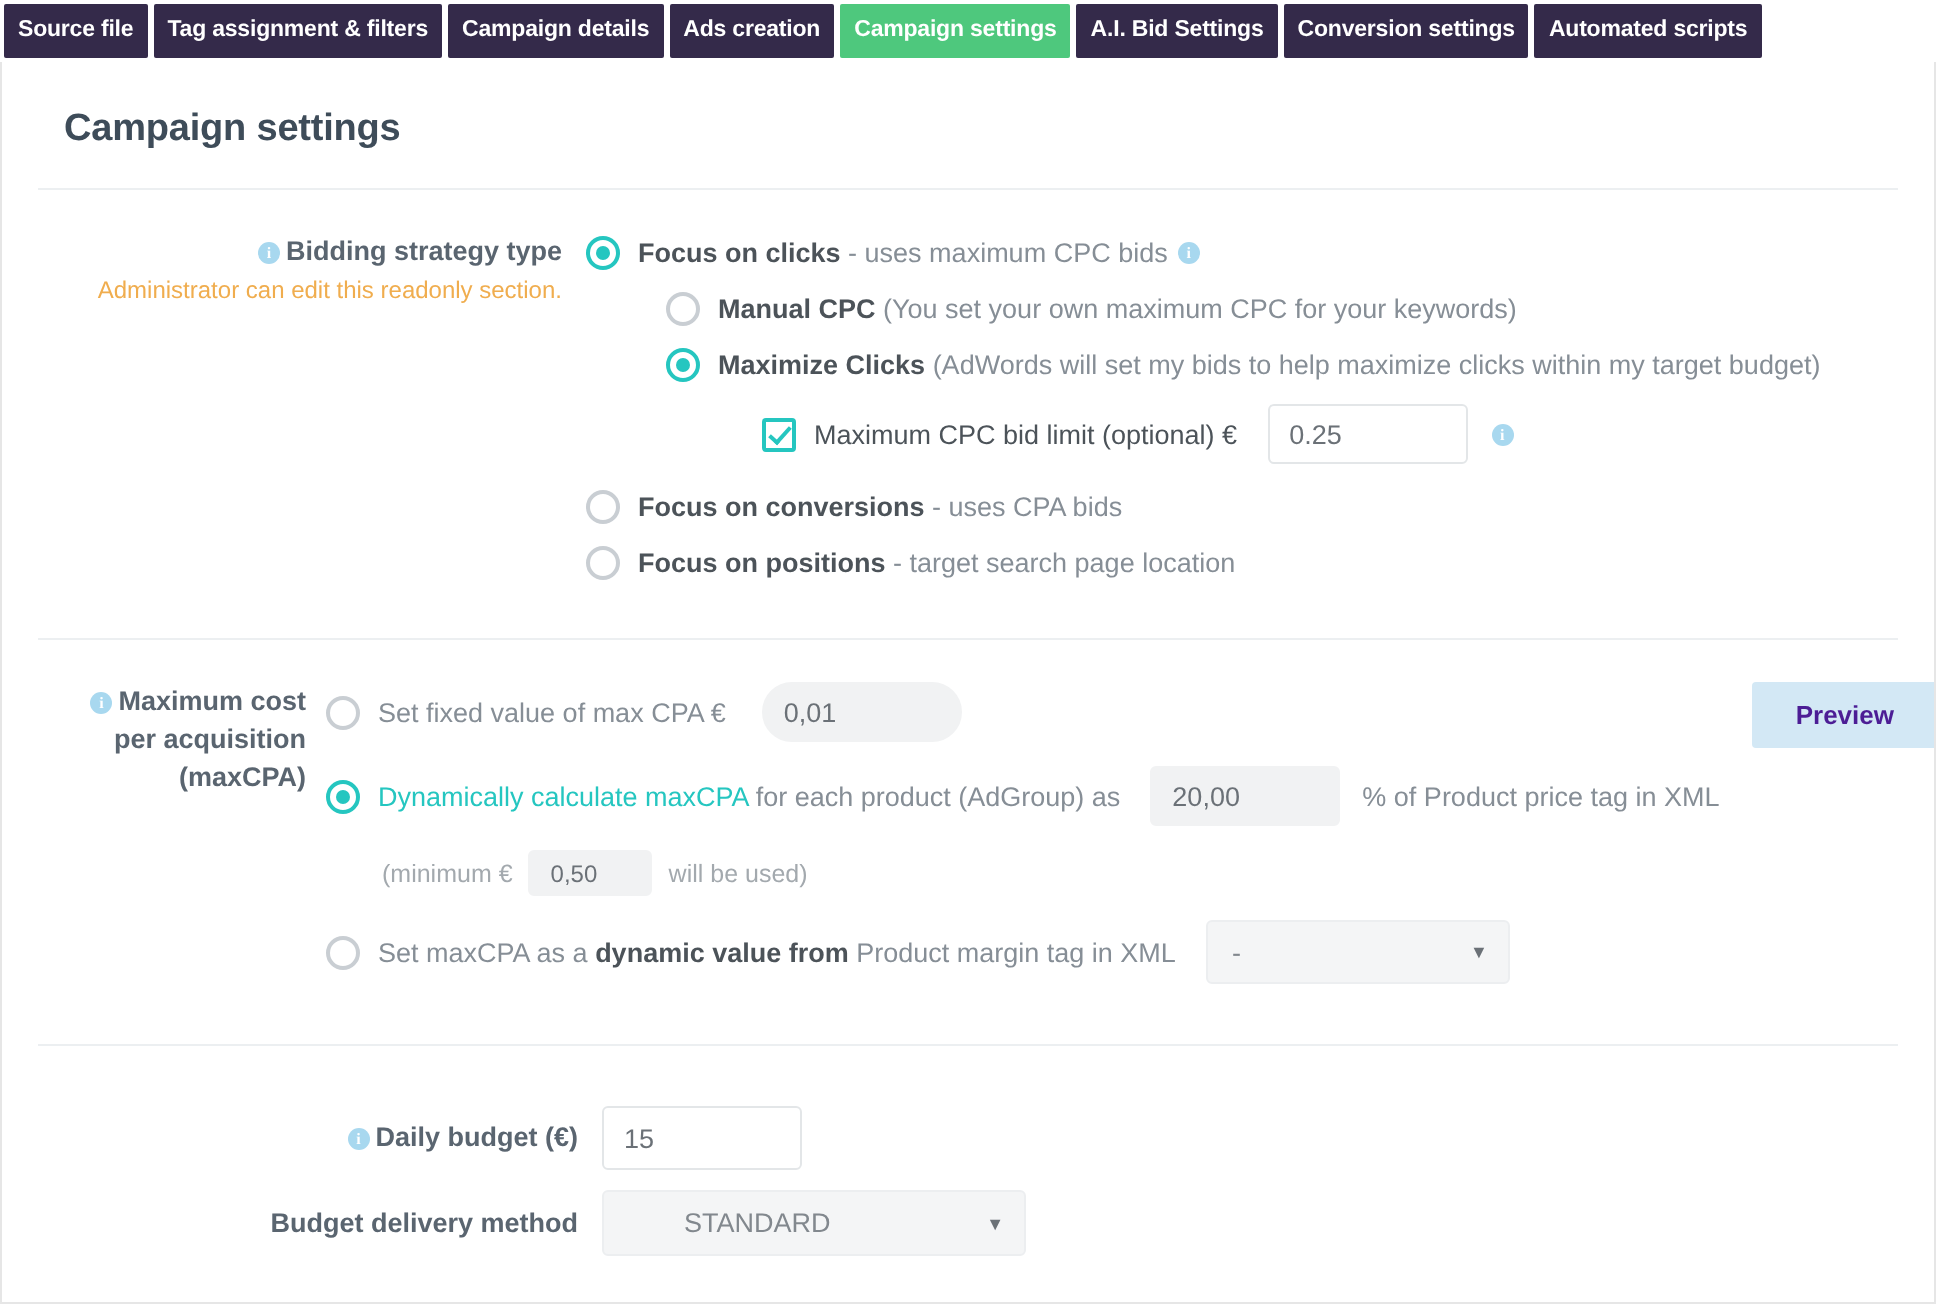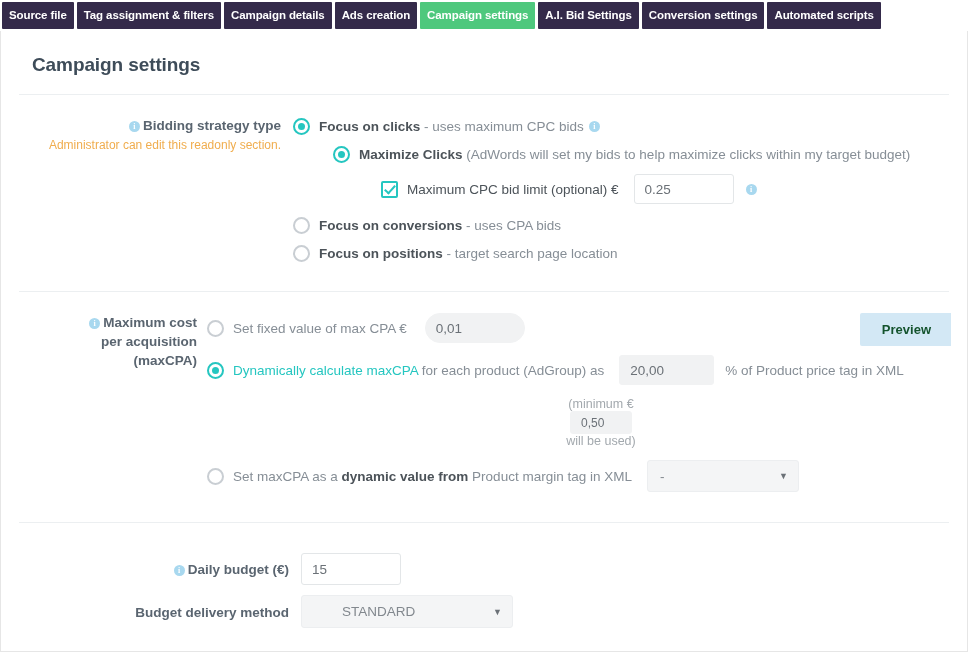--- a/index.html
+++ b/index.html
@@ -184,46 +184,46 @@
     cursor: pointer;
   }
   .select .caret {
     position: absolute;
     right: 10px;
     font-size: 9px;
     color: #6b7177;
   }
   #preview-button {
     position: absolute;
-    right: 16px;
+    right: 0;
     top: 0;
     background: #d3e8f5;
-    color: #14532d;
+    color: #4c1d95;
     font-weight: bold;
     font-size: 13px;
     padding: 9px 20px 9px 22px;
     border-radius: 2px 0 0 2px;
     cursor: pointer;
   }
 
   
   #bidding-section { margin-top: 23px; }
   .indent-1 { margin-left: 40px; }
   .indent-2 { margin-left: 88px; }
 
   #maxcpa-section { margin-top: 21px; padding-left: 0; }
   #maxcpa-section .label-col {
     width: 152px; flex: 0 0 152px;
-    padding-right: 0; padding-left: 4px; margin-left: 44px;
+    padding-right: 0; padding-left: 4px;
   }
   #maxcpa-section .field-label { line-height: 19px; }
   #maxcpa-section .field-col { padding-left: 10px; }
 
   .maxcpa-radio-line { display: flex; align-items: center; margin-bottom: 12px; }
-  .minline { display: flex; align-items: center; margin: 0 0 12px 28px; font-size: 12.5px; color: #a3a9ae; flex-direction: column; }
+  .minline { display: flex; align-items: center; margin: 0 0 12px 28px; font-size: 12.5px; color: #a3a9ae; }
 
   #budget-section { margin-top: 30px; }
   #budget-section .label-col { width: 300px; flex: 0 0 300px; }
   .budget-row { display: flex; align-items: center; margin-bottom: 10px; }
 </style>
 </head>
 <body>
 
 <div id="wizard-tabs">
   <div class="tab">Source file</div>
@@ -251,20 +251,24 @@
     </div>
 
     <div class="field-col">
 
       <div class="radio-line">
         <span class="radio checked"></span>
         <span class="radio-text"><b>Focus on clicks</b><span> - uses maximum CPC bids</span></span>
         <span class="info-icon trailing">i</span>
       </div>
 
+      <div class="radio-line indent-1">
+        <span class="radio"></span>
+        <span class="radio-text"><b>Manual CPC</b><span> (You set your own maximum CPC for your keywords)</span></span>
+      </div>
 
       <div class="radio-line indent-1">
         <span class="radio checked"></span>
         <span class="radio-text"><b>Maximize Clicks</b><span> (AdWords will set my bids to help maximize clicks within my target budget)</span></span>
       </div>
 
       <div class="check-line indent-2">
         <span class="checkbox"></span>
         <span class="radio-text" style="color:#4c5359;">Maximum CPC bid limit (optional) €</span>
         <input class="txt" style="width: 100px; margin-left: 15px;" value="0.25">

